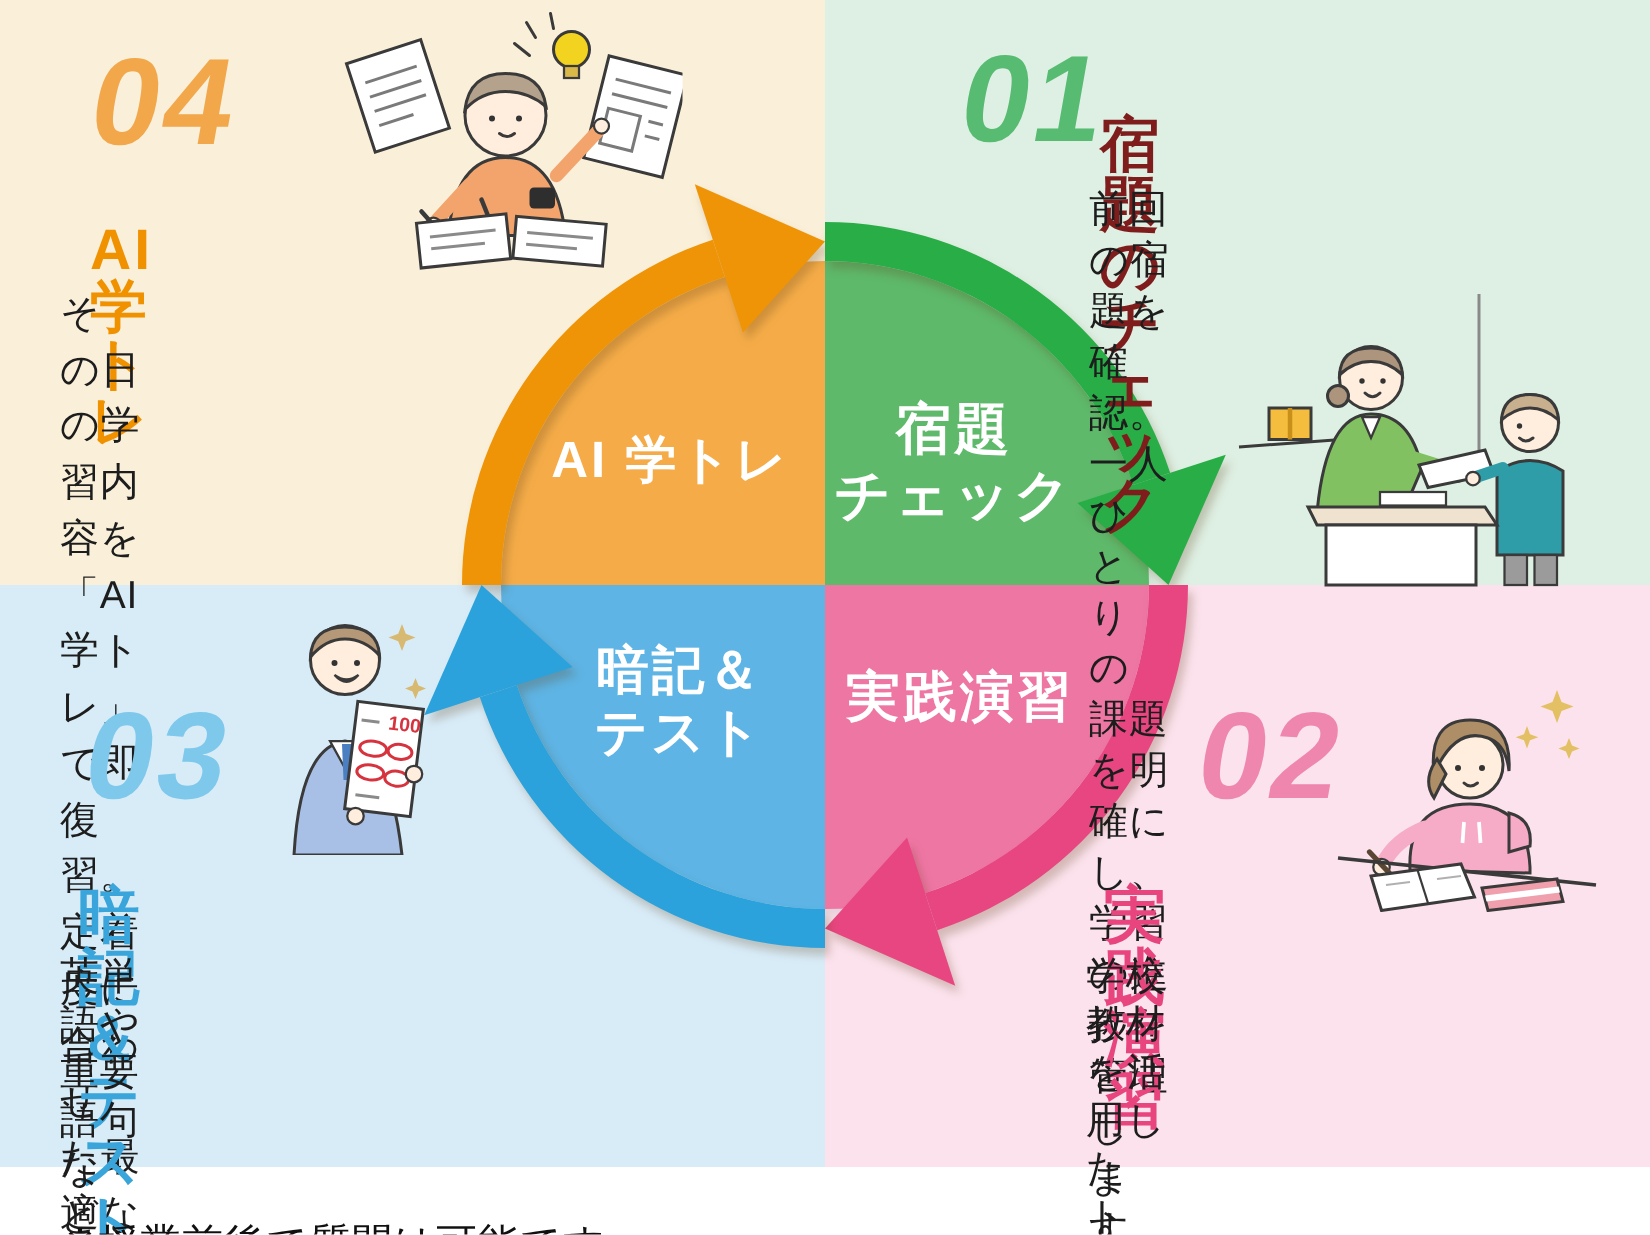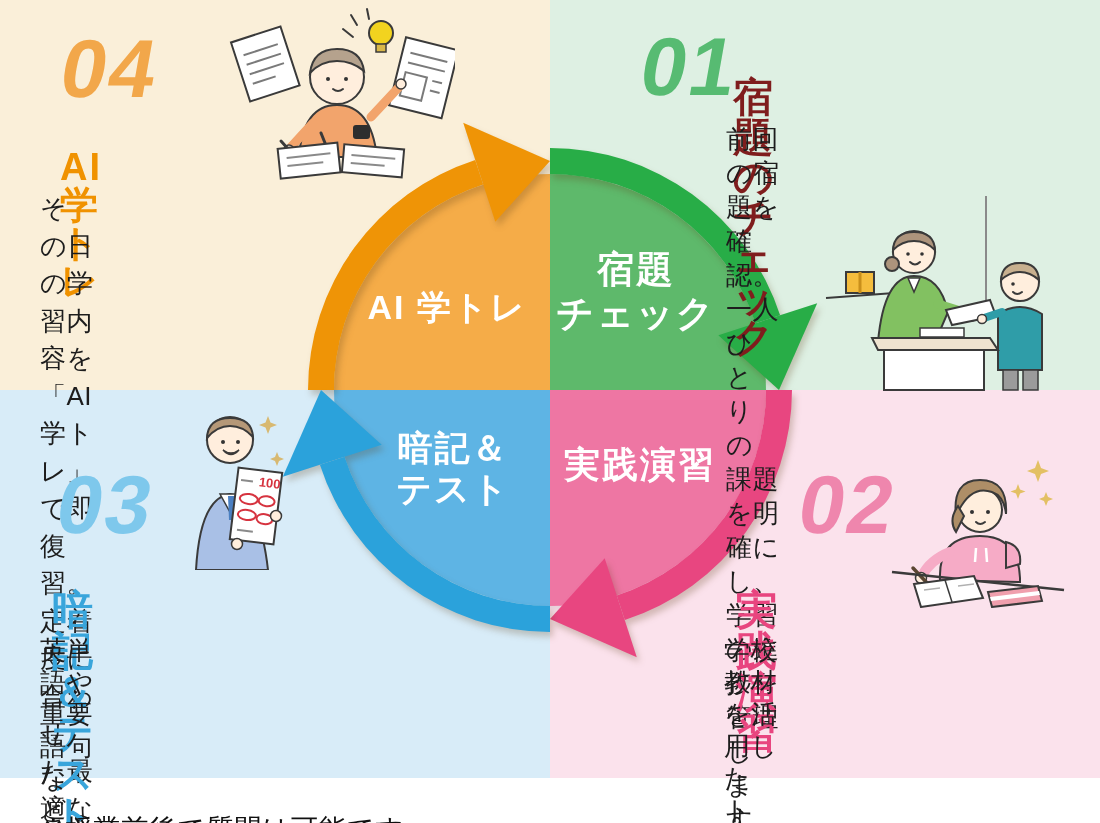--- a/index.html
+++ b/index.html
@@ -20,21 +20,21 @@
   .disc{filter:drop-shadow(0 3px 4px rgba(0,0,0,.10));}
 
   .illus{position:absolute;z-index:3;}
 
   .arc-label{
     position:absolute;z-index:4;transform:translate(-50%,-50%);
     color:#fff;font-weight:bold;text-align:center;white-space:pre-line;
     line-height:1.18;letter-spacing:2px;
   }
   .arc-label-ai{left:447px;top:307px;font-size:34px;}
-  .arc-label-shukudai{left:636px;top:292px;font-size:37px;}
+  .arc-label-shukudai{left:636px;top:308px;font-size:37px;}
   .arc-label-anki{left:453px;top:468px;font-size:35px;}
   .arc-label-jissen{left:640px;top:465px;font-size:36px;}
 
   .step{position:absolute;z-index:5;}
   .num{
     position:absolute;font-weight:bold;font-size:82px;line-height:1;
     transform:skewX(-10deg);letter-spacing:2px;
   }
   .num-01{left:642px;top:26px;color:#57BB72;}
   .num-02{left:800px;top:464px;color:#EF86AD;}

